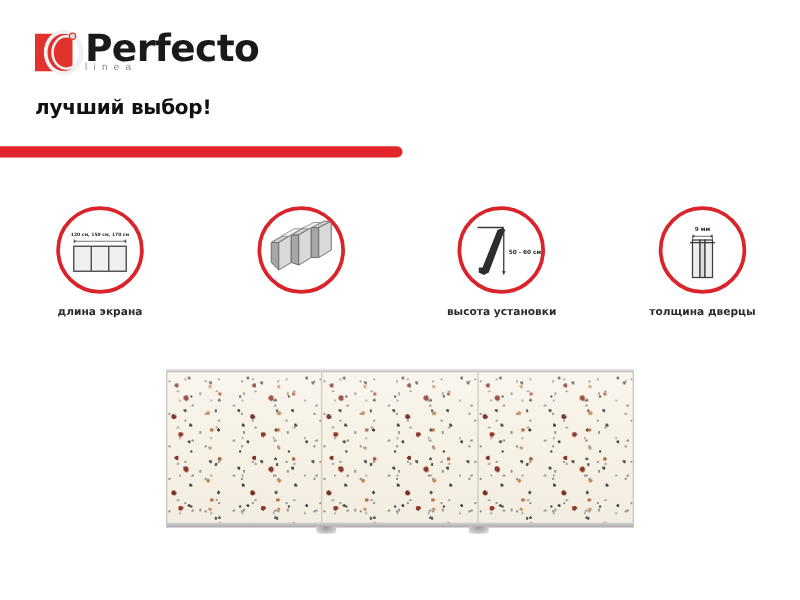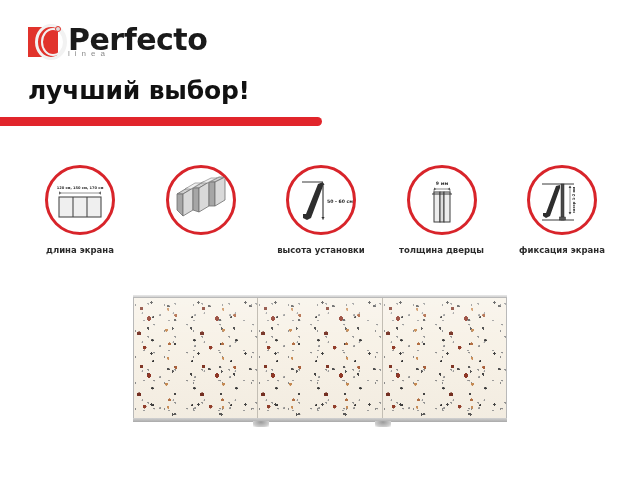--- a/index.html
+++ b/index.html
@@ -83,21 +83,21 @@
     letter-spacing: 5px;
     margin-top: -6px;
     padding-right: 2px;
   }
   
   .headline {
     position: absolute;
     left: 28px;
     top: 76px;
     font-family: "DejaVu Sans", sans-serif;
-    font-size: 25px;
+    font-size: 16px;
     font-weight: bold;
     color: #111111;
     letter-spacing: -0.2px;
   }
   .rule {
     position: absolute;
     left: 0;
     top: 117px;
     width: 322px;
     height: 9px;
@@ -324,36 +324,20 @@
           <line x1="40" y1="21" x2="40" y2="26" stroke="#555" stroke-width="0.6"></line>
           <rect x="24" y="24" width="6" height="30" fill="#ededed" stroke="#3c3c3c" stroke-width="1"></rect>
           <rect x="30" y="24" width="4" height="30" fill="#dcdcdc" stroke="#3c3c3c" stroke-width="1"></rect>
           <rect x="34" y="24" width="6" height="30" fill="#ededed" stroke="#3c3c3c" stroke-width="1"></rect>
           <line x1="22" y1="26" x2="42" y2="26" stroke="#3c3c3c" stroke-width="1"></line>
         </svg>
       </div>
       <div class="feature-label">толщина дверцы</div>
     </div>
 
-    <div class="feature">
-      <div class="feature-circle">
-        <svg viewBox="0 0 64 64" width="64" height="64" aria-hidden="true">
-          <line x1="12" y1="16" x2="44" y2="16" stroke="#3a3a3a" stroke-width="1"></line>
-          <line x1="12" y1="52" x2="44" y2="52" stroke="#3a3a3a" stroke-width="1"></line>
-          <path d="M30 17 L30 20 L20 48 L16 50 L13 48 L13 45 L16 45 L26 18 Z" fill="#2e2e2e"></path>
-          <rect x="31" y="16" width="3" height="36" fill="#4a4a4a" stroke="#2b2b2b" stroke-width="0.5"></rect>
-          <rect x="29.5" y="49" width="6" height="3" fill="#5a5a5a" stroke="#2b2b2b" stroke-width="0.5"></rect>
-          <line x1="40" y1="18" x2="40" y2="46" stroke="#444" stroke-width="0.6"></line>
-          <path d="M38.6 20 L40 17.6 L41.4 20 Z" fill="#444"></path>
-          <path d="M38.6 44 L40 46.4 L41.4 44 Z" fill="#444"></path>
-          <text class="micro" x="0" y="0" text-anchor="middle" transform="translate(45,32) rotate(-90)">зазор 1-2 мм</text>
-        </svg>
-      </div>
-      <div class="feature-label">фиксация экрана</div>
-    </div>
 
   </div>
 
   <div class="product-wrap">
     <div class="product-shadow"></div>
     <div class="rail-top"></div>
     <div class="screen">
       <div class="panel">
           <div class="panel-sheen"></div>
         </div>

